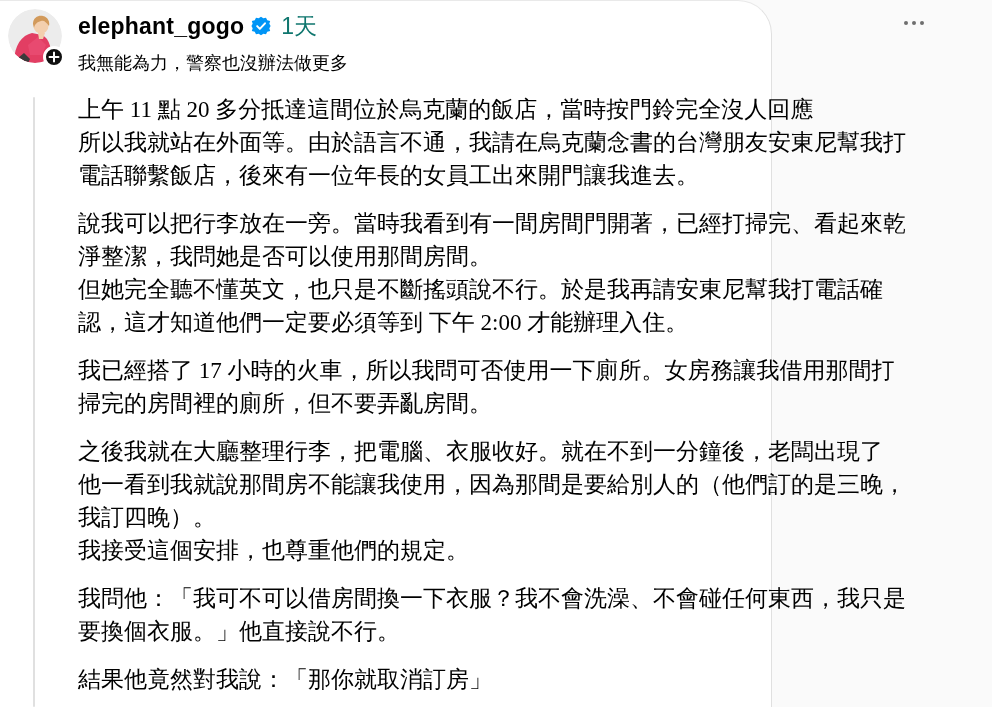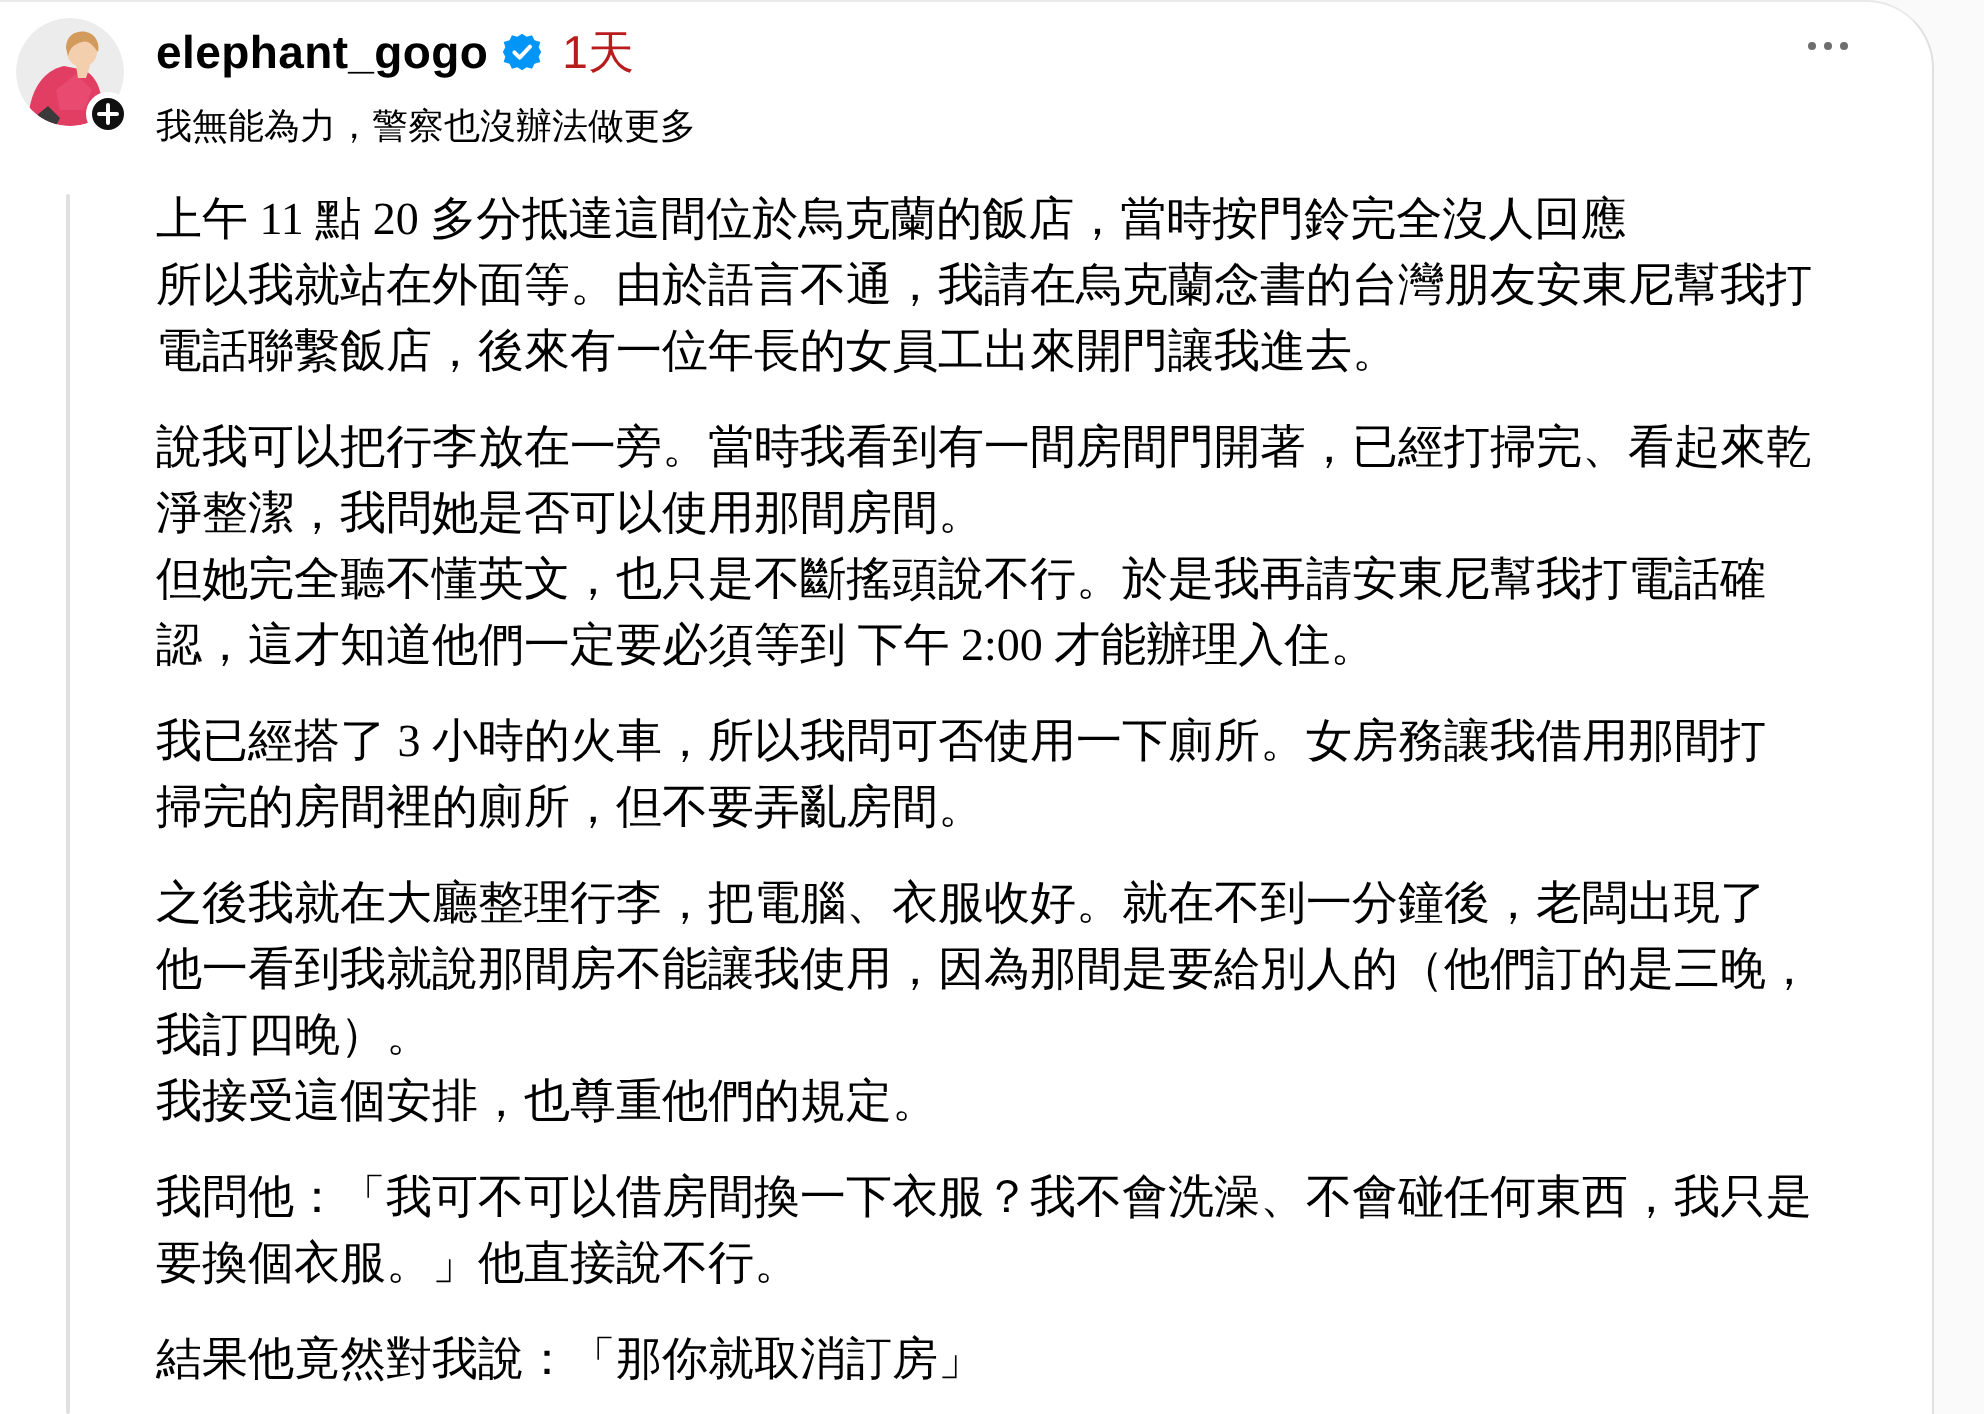--- a/index.html
+++ b/index.html
@@ -5,21 +5,21 @@
   * { box-sizing: border-box; margin: 0; padding: 0; }
   html, body {
     width: 992px; height: 707px;
     background: #fafafa;
     font-family: "Liberation Sans", "DejaVu Sans", sans-serif;
     overflow: hidden;
   }
   .card {
     position: absolute;
     left: 0; top: 0;
-    width: 967px; height: 707px;
+    width: 772px; height: 707px;
     background: #ffffff;
     border-top: 1px solid #e9e9e9;
     border-right: 1px solid #e0e0e0;
     border-top-right-radius: 34px;
   }
   .avatar-wrap {
     position: absolute;
     left: 8px; top: 8px;
     width: 54px; height: 54px;
     cursor: pointer;
@@ -72,21 +72,21 @@
     font-size: 23px;
     font-weight: 700;
     color: #000000;
     letter-spacing: 0.2px;
     cursor: pointer;
   }
   .verified { margin-left: 7px; display: flex; align-items: center; }
   .timestamp {
     margin-left: 10px;
     font-size: 23px;
-    color: #b91c1c;
+    color: #0f766e;
   }
   .title {
     margin-top: 6px;
     font-size: 18px;
     line-height: 32px;
     color: #000000;
   }
   .body { margin-top: 14px; }
   .body p {
     font-size: 23px;
@@ -117,21 +117,21 @@
     <div class="title">我無能為力，警察也沒辦法做更多</div>
 
     <div class="body">
         <p>上午 11 點 20 多分抵達這間位於烏克蘭的飯店，當時按門鈴完全沒人回應
 所以我就站在外面等。由於語言不通，我請在烏克蘭念書的台灣朋友安東尼幫我打
 電話聯繫飯店，後來有一位年長的女員工出來開門讓我進去。</p>
         <p>說我可以把行李放在一旁。當時我看到有一間房間門開著，已經打掃完、看起來乾
 淨整潔，我問她是否可以使用那間房間。
 但她完全聽不懂英文，也只是不斷搖頭說不行。於是我再請安東尼幫我打電話確
 認，這才知道他們一定要必須等到 下午 2:00 才能辦理入住。</p>
-        <p>我已經搭了 3 小時的火車，所以我問可否使用一下廁所。女房務讓我借用那間打
+        <p>我已經搭了 17 小時的火車，所以我問可否使用一下廁所。女房務讓我借用那間打
 掃完的房間裡的廁所，但不要弄亂房間。</p>
         <p>之後我就在大廳整理行李，把電腦、衣服收好。就在不到一分鐘後，老闆出現了
 他一看到我就說那間房不能讓我使用，因為那間是要給別人的（他們訂的是三晚，
 我訂四晚）。
 我接受這個安排，也尊重他們的規定。</p>
         <p>我問他：「我可不可以借房間換一下衣服？我不會洗澡、不會碰任何東西，我只是
 要換個衣服。」他直接說不行。</p>
         <p>結果他竟然對我說：「那你就取消訂房」</p>
       </div>
   </div>

